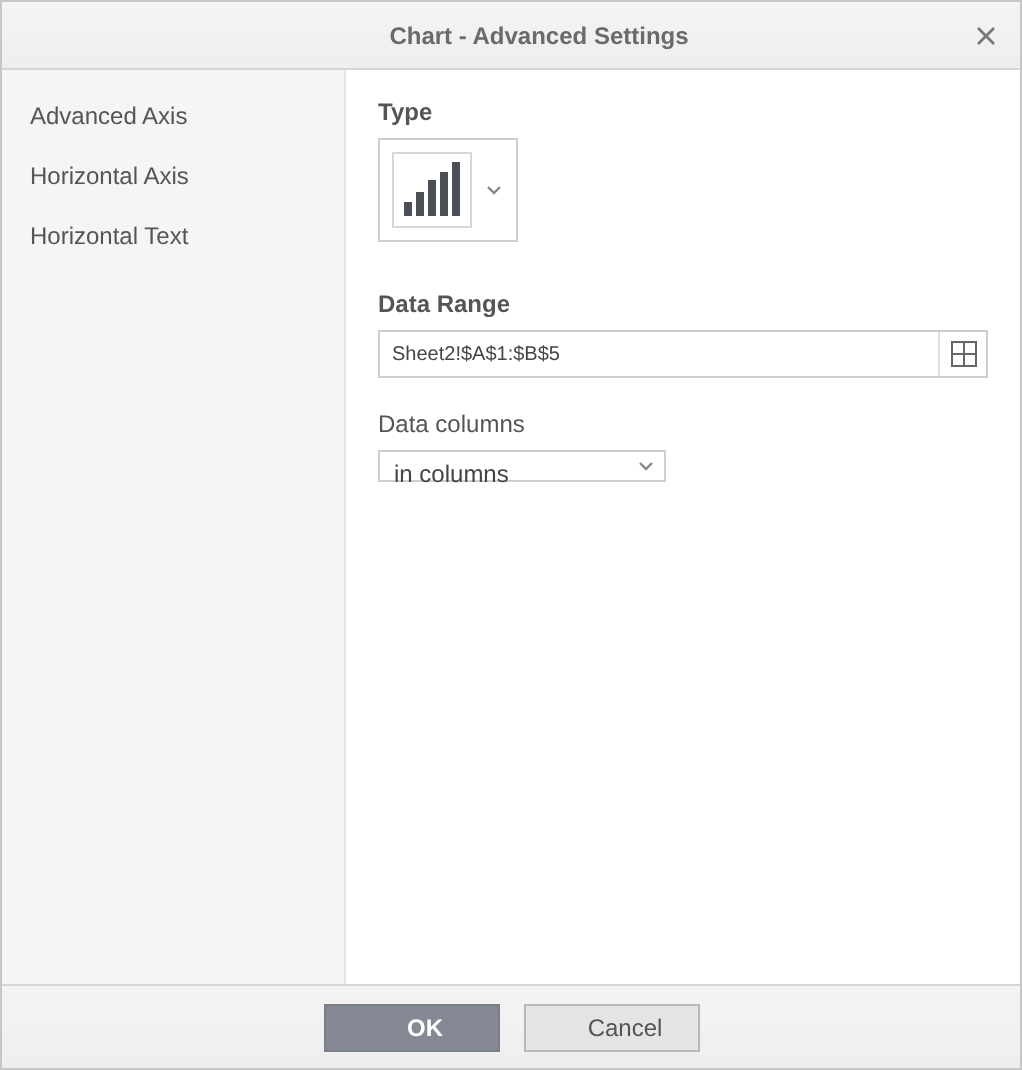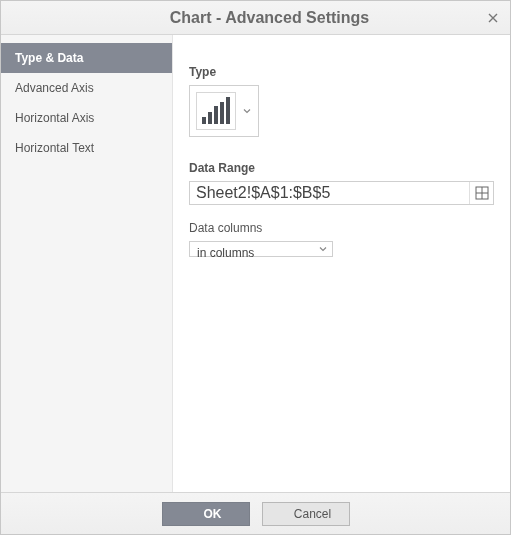--- a/index.html
+++ b/index.html
@@ -23,21 +23,21 @@
     height: 34px;
     background: linear-gradient(#f4f4f4, #eeeeee);
     border-bottom: 1px solid #d6d6d6;
     display: flex;
     align-items: center;
     justify-content: center;
     position: relative;
   }
   .titlebar .title {
     color: #6a6a6a;
-    font-size: 16px;
+    font-size: 12px;
     font-weight: bold;
     margin-left: 28px;
   }
   .titlebar .close {
     position: absolute;
     right: 8px;
     top: 50%;
     transform: translateY(-50%);
     width: 18px;
     height: 18px;
@@ -69,21 +69,20 @@
     user-select: none;
   }
   .sidebar-item.active {
     background: #848994;
     color: #fff;
     font-weight: bold;
   }
   .content {
     flex: 1;
     padding: 14px 16px;
-    margin-top: 16px;
   }
   .field-label {
     color: #555;
     font-size: 12px;
     margin-bottom: 6px;
     font-weight: bold;
   }
   .type-picker {
     display: inline-flex;
     align-items: center;
@@ -137,21 +136,21 @@
     border: 1px solid #cfcfcf;
     height: 24px;
     width: 100%;
     background: #fff;
   }
   .range-input-wrap input {
     flex: 1;
     border: none;
     outline: none;
     padding: 0 6px;
-    font-size: 16px;
+    font-size: 10px;
     color: #444;
     background: transparent;
   }
   .range-btn {
     width: 24px;
     border-left: 1px solid #e0e0e0;
     display: flex;
     align-items: center;
     justify-content: center;
     cursor: pointer;
@@ -222,23 +221,20 @@
         <svg width="12" height="12" viewBox="0 0 12 12">
             <path d="M2 2 L10 10 M10 2 L2 10" stroke="currentColor" stroke-width="1.4" fill="none"></path>
           </svg>
       </span>
     </div>
   </div>
 
   <div class="body">
 
     <div class="sidebar">
-      <div class="sidebar-item active">
-        <span>Type &amp; Data</span>
-      </div>
       <div class="sidebar-item">
         <span>Advanced Axis</span>
       </div>
       <div class="sidebar-item">
         <span>Horizontal Axis</span>
       </div>
       <div class="sidebar-item">
         <span>Horizontal Text</span>
       </div>
     </div>

